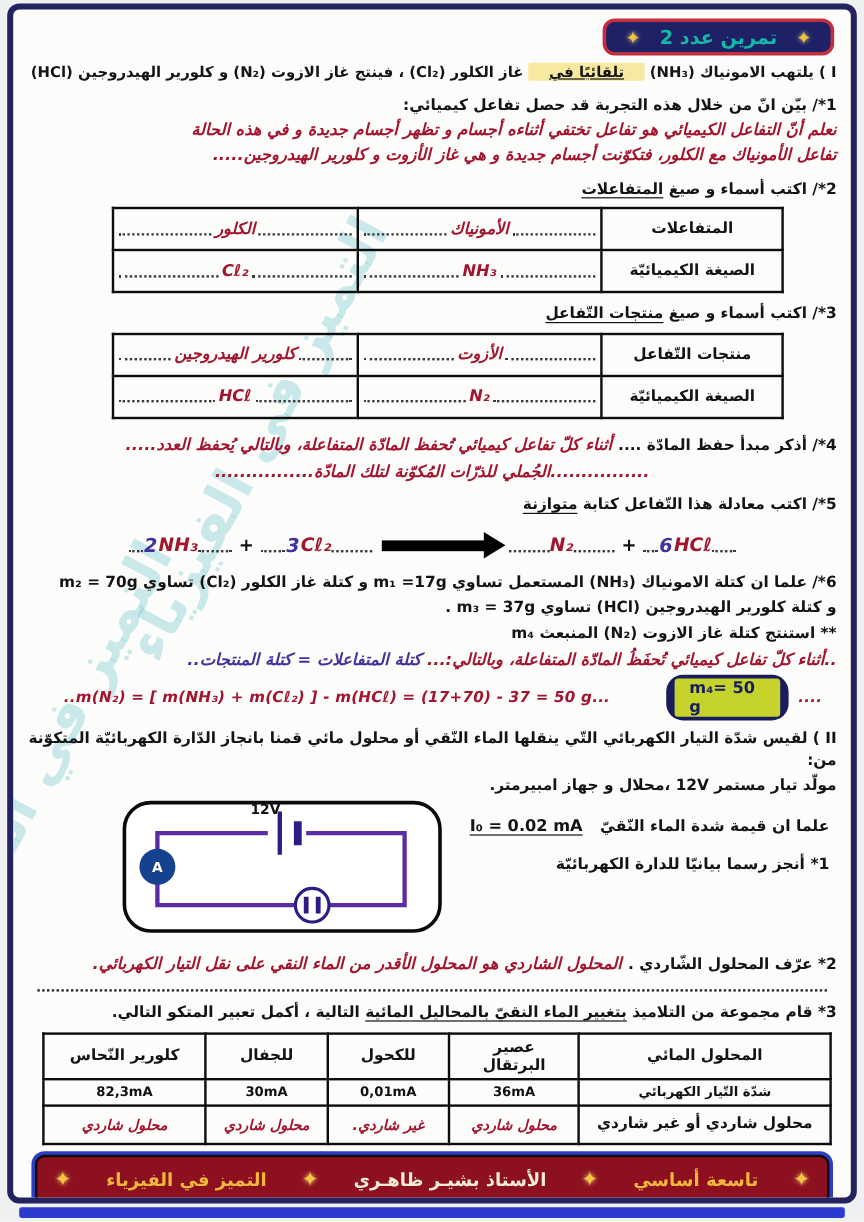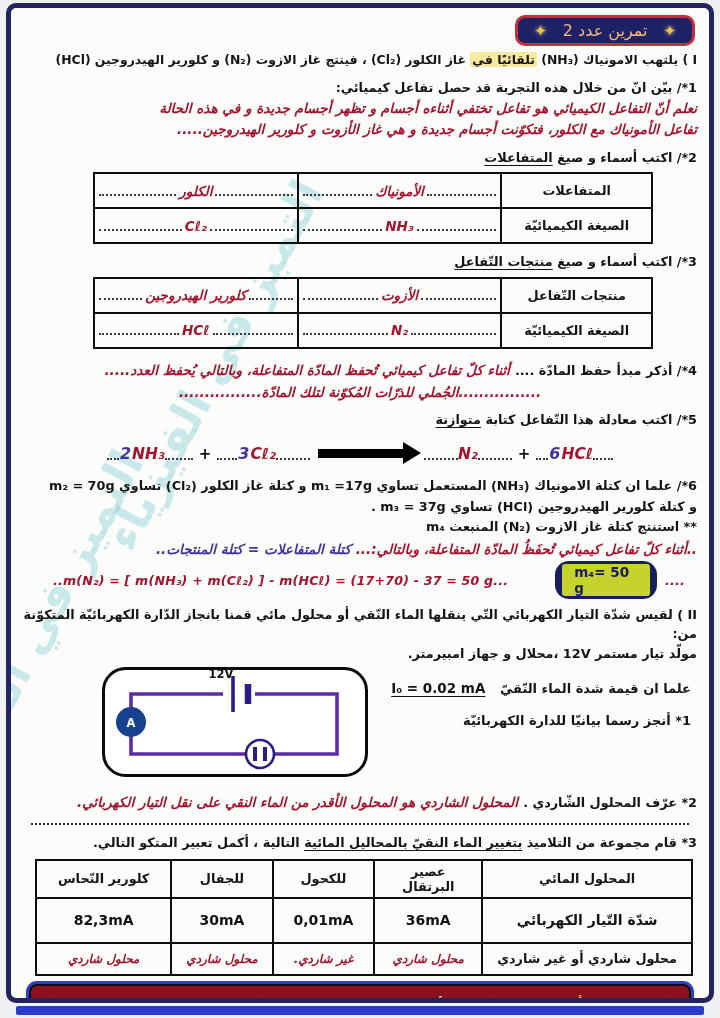--- a/index.html
+++ b/index.html
@@ -31,27 +31,27 @@
   .wm1 { top: 330px; right: 290px; }
   .wm2 { top: 600px; right: 470px; }
   .content { position: relative; z-index: 1; }
 
   
   .banner {
     width: fit-content; margin: 0 2px 4px 0;
     background: #1e2166; border: 3px solid #c2303f; border-radius: 10px;
     padding: 3px 16px; display: flex; align-items: center; gap: 16px;
   }
-  .banner .title { color: #fdba74; font-size: 16px; font-weight: 400; }
+  .banner .title { color: #14b8a6; font-size: 16px; font-weight: 700; }
   .star { color: #f4c440; font-size: 15px; text-shadow: 0 0 4px #ffe27a; }
 
   .q { color: #141414; font-size: 12.8px; font-weight: 700; }
   .qline { margin-top: 9px; line-height: 1.45; }
   .intro { font-size: 12.4px; font-weight: 700; color: #141414; margin-top: 5px; line-height: 1.5; }
-  .hl { background: rgba(245, 222, 110, 0.65); padding: 0 2px; border-radius: 2px; }
+  .hl { background: rgba(245, 222, 110, 0.65); padding: 0 17px; border-radius: 2px; text-decoration: underline; }
   .uword { text-decoration: underline; text-underline-offset: 3px; }
 
   .hand { color: #a3142e; font-weight: 800; font-style: italic; font-size: 13.6px; letter-spacing: 0.2px; }
   .handline { margin-top: 2px; line-height: 1.42; }
   .purple { color: #41339b; }
   .center { text-align: center; }
 
   
   table.ctable {
     border-collapse: collapse; margin: 5px 44px 0 70px;
@@ -92,21 +92,21 @@
   .known-val { direction: ltr; display: inline-block; font-size: 13.5px; font-weight: 800; text-decoration: underline; text-underline-offset: 3px; margin-right: 10px; }
   .circuit-side .q1l { margin-top: 17px; font-size: 13px; font-weight: 700; color: #141414; }
   svg.circuit { flex: none; }
 
   .dotline { border-bottom: 2.4px dotted #2a2a2a; height: 10px; margin: 2px 8px 0 8px; }
 
   
   table.stable { border-collapse: collapse; margin: 6px 4px 0 12px; width: calc(100% - 16px); table-layout: fixed; }
   table.stable td { border: 2.4px solid #0c0c0c; text-align: center; padding: 2px 13px; }
   table.stable tr.hrow td { height: 38px; font-size: 12.8px; font-weight: 700; color: #141414; }
-  table.stable tr.vrow td { height: 45px; font-size: 14px; font-weight: 700; color: #111; }
+  table.stable tr.vrow td { height: 22px; font-size: 11px; font-weight: 700; color: #111; }
   table.stable tr.trow td { height: 32px; }
   table.stable td.c0 { width: 31%; }
   table.stable td.c1 { width: 16%; }
   table.stable td.c2 { width: 15%; }
   table.stable td.c3 { width: 15%; }
   table.stable td.c4 { width: 20%; }
   .tcell { color: #a3142e; font-weight: 800; font-style: italic; font-size: 12px; }
 
   
   .footer {

